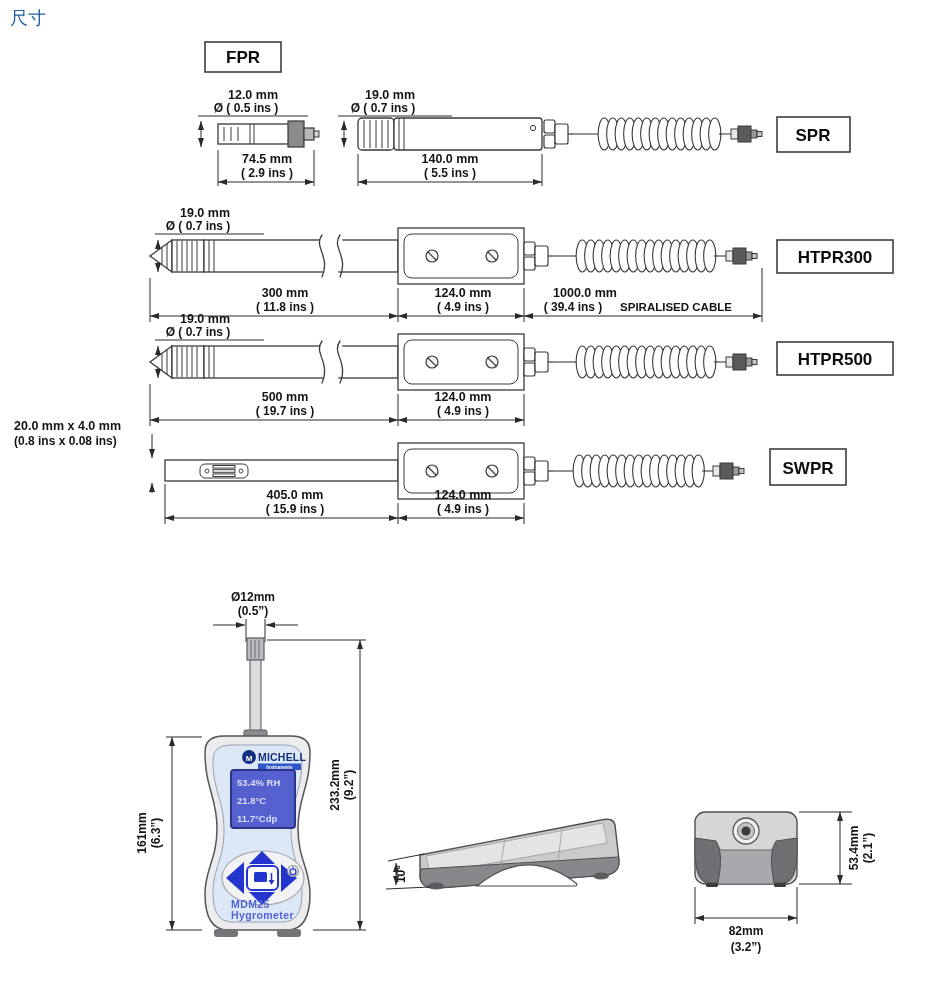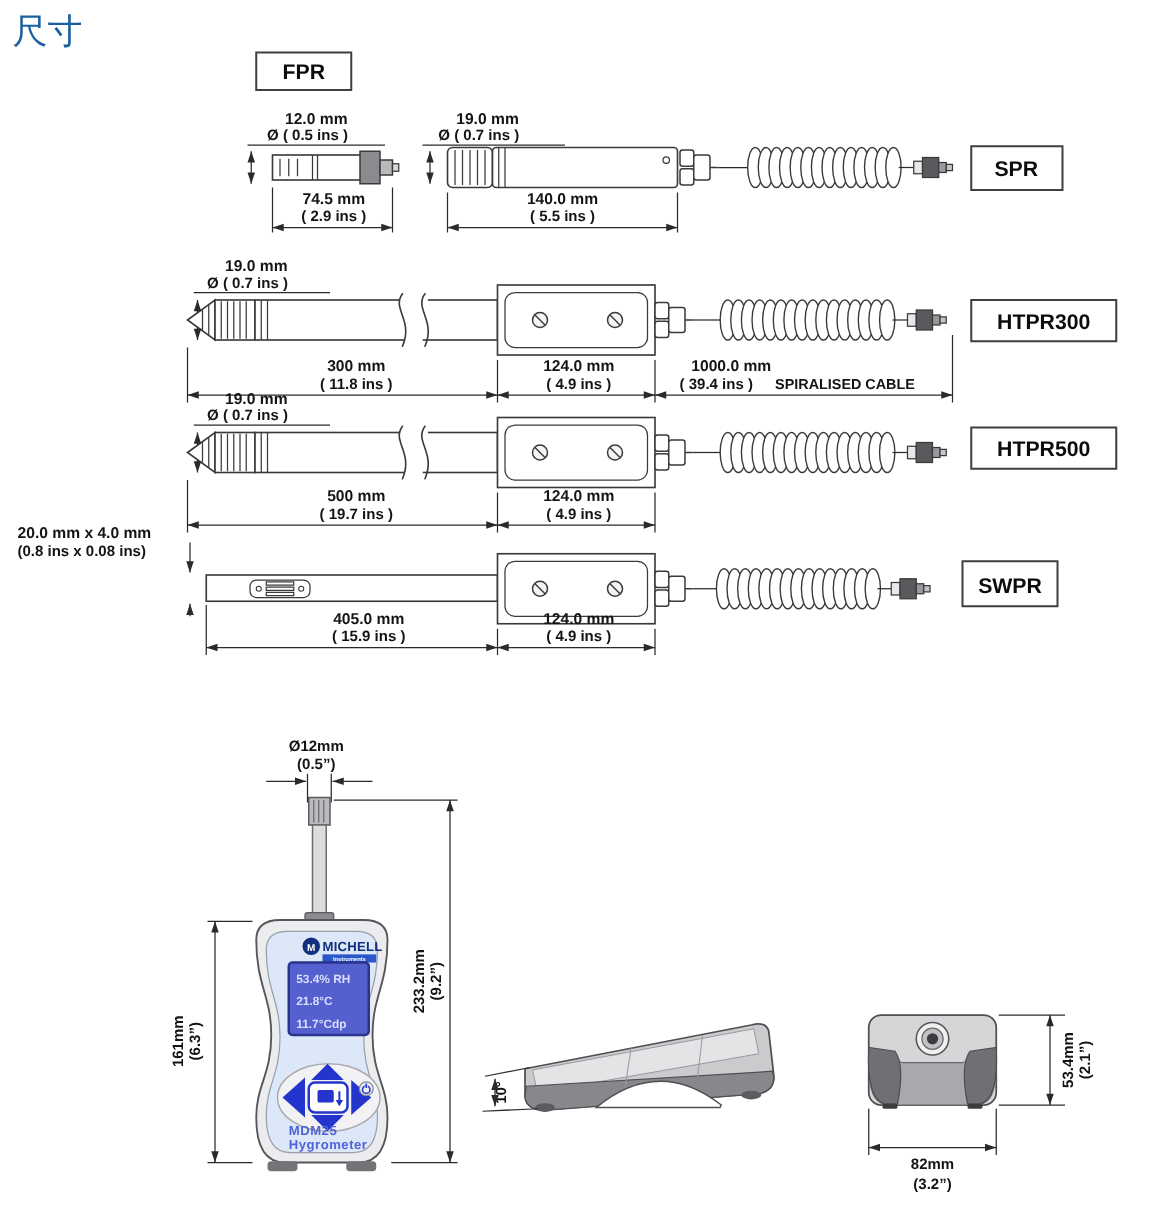--- a/index.html
+++ b/index.html
@@ -1,18 +1,18 @@
 <!DOCTYPE html>
 <html><head>
 <meta charset="utf-8">
 <style>
   html,body{margin:0;padding:0;background:#fff;}
   #page{position:relative;width:930px;height:983px;background:#ffffff;overflow:hidden;
         font-family:"Liberation Sans",sans-serif;}
-  #title{position:absolute;left:10px;top:6px;font-size:28px;color:#1a5f9f;
+  #title{position:absolute;left:10px;top:6px;font-size:18px;color:#1a5f9f;
          font-family:"Liberation Serif","DejaVu Serif",serif;}
   svg{position:absolute;left:0;top:0;}
   .art{fill:#ffffff;stroke:#3a3a3a;stroke-width:1.3;}
   .art2{fill:#ffffff;stroke:#3a3a3a;stroke-width:1;}
   .rib{stroke:#3a3a3a;stroke-width:1;}
   .xline{stroke:#2a2a2a;stroke-width:1;}
   .sq{fill:none;stroke:#3a3a3a;stroke-width:1.3;stroke-linecap:round;}
   .wh{fill:#ffffff;stroke:none;}
   text{font-family:"Liberation Sans",sans-serif;}
   .dim{font-size:12.5px;font-weight:700;fill:#141414;}

